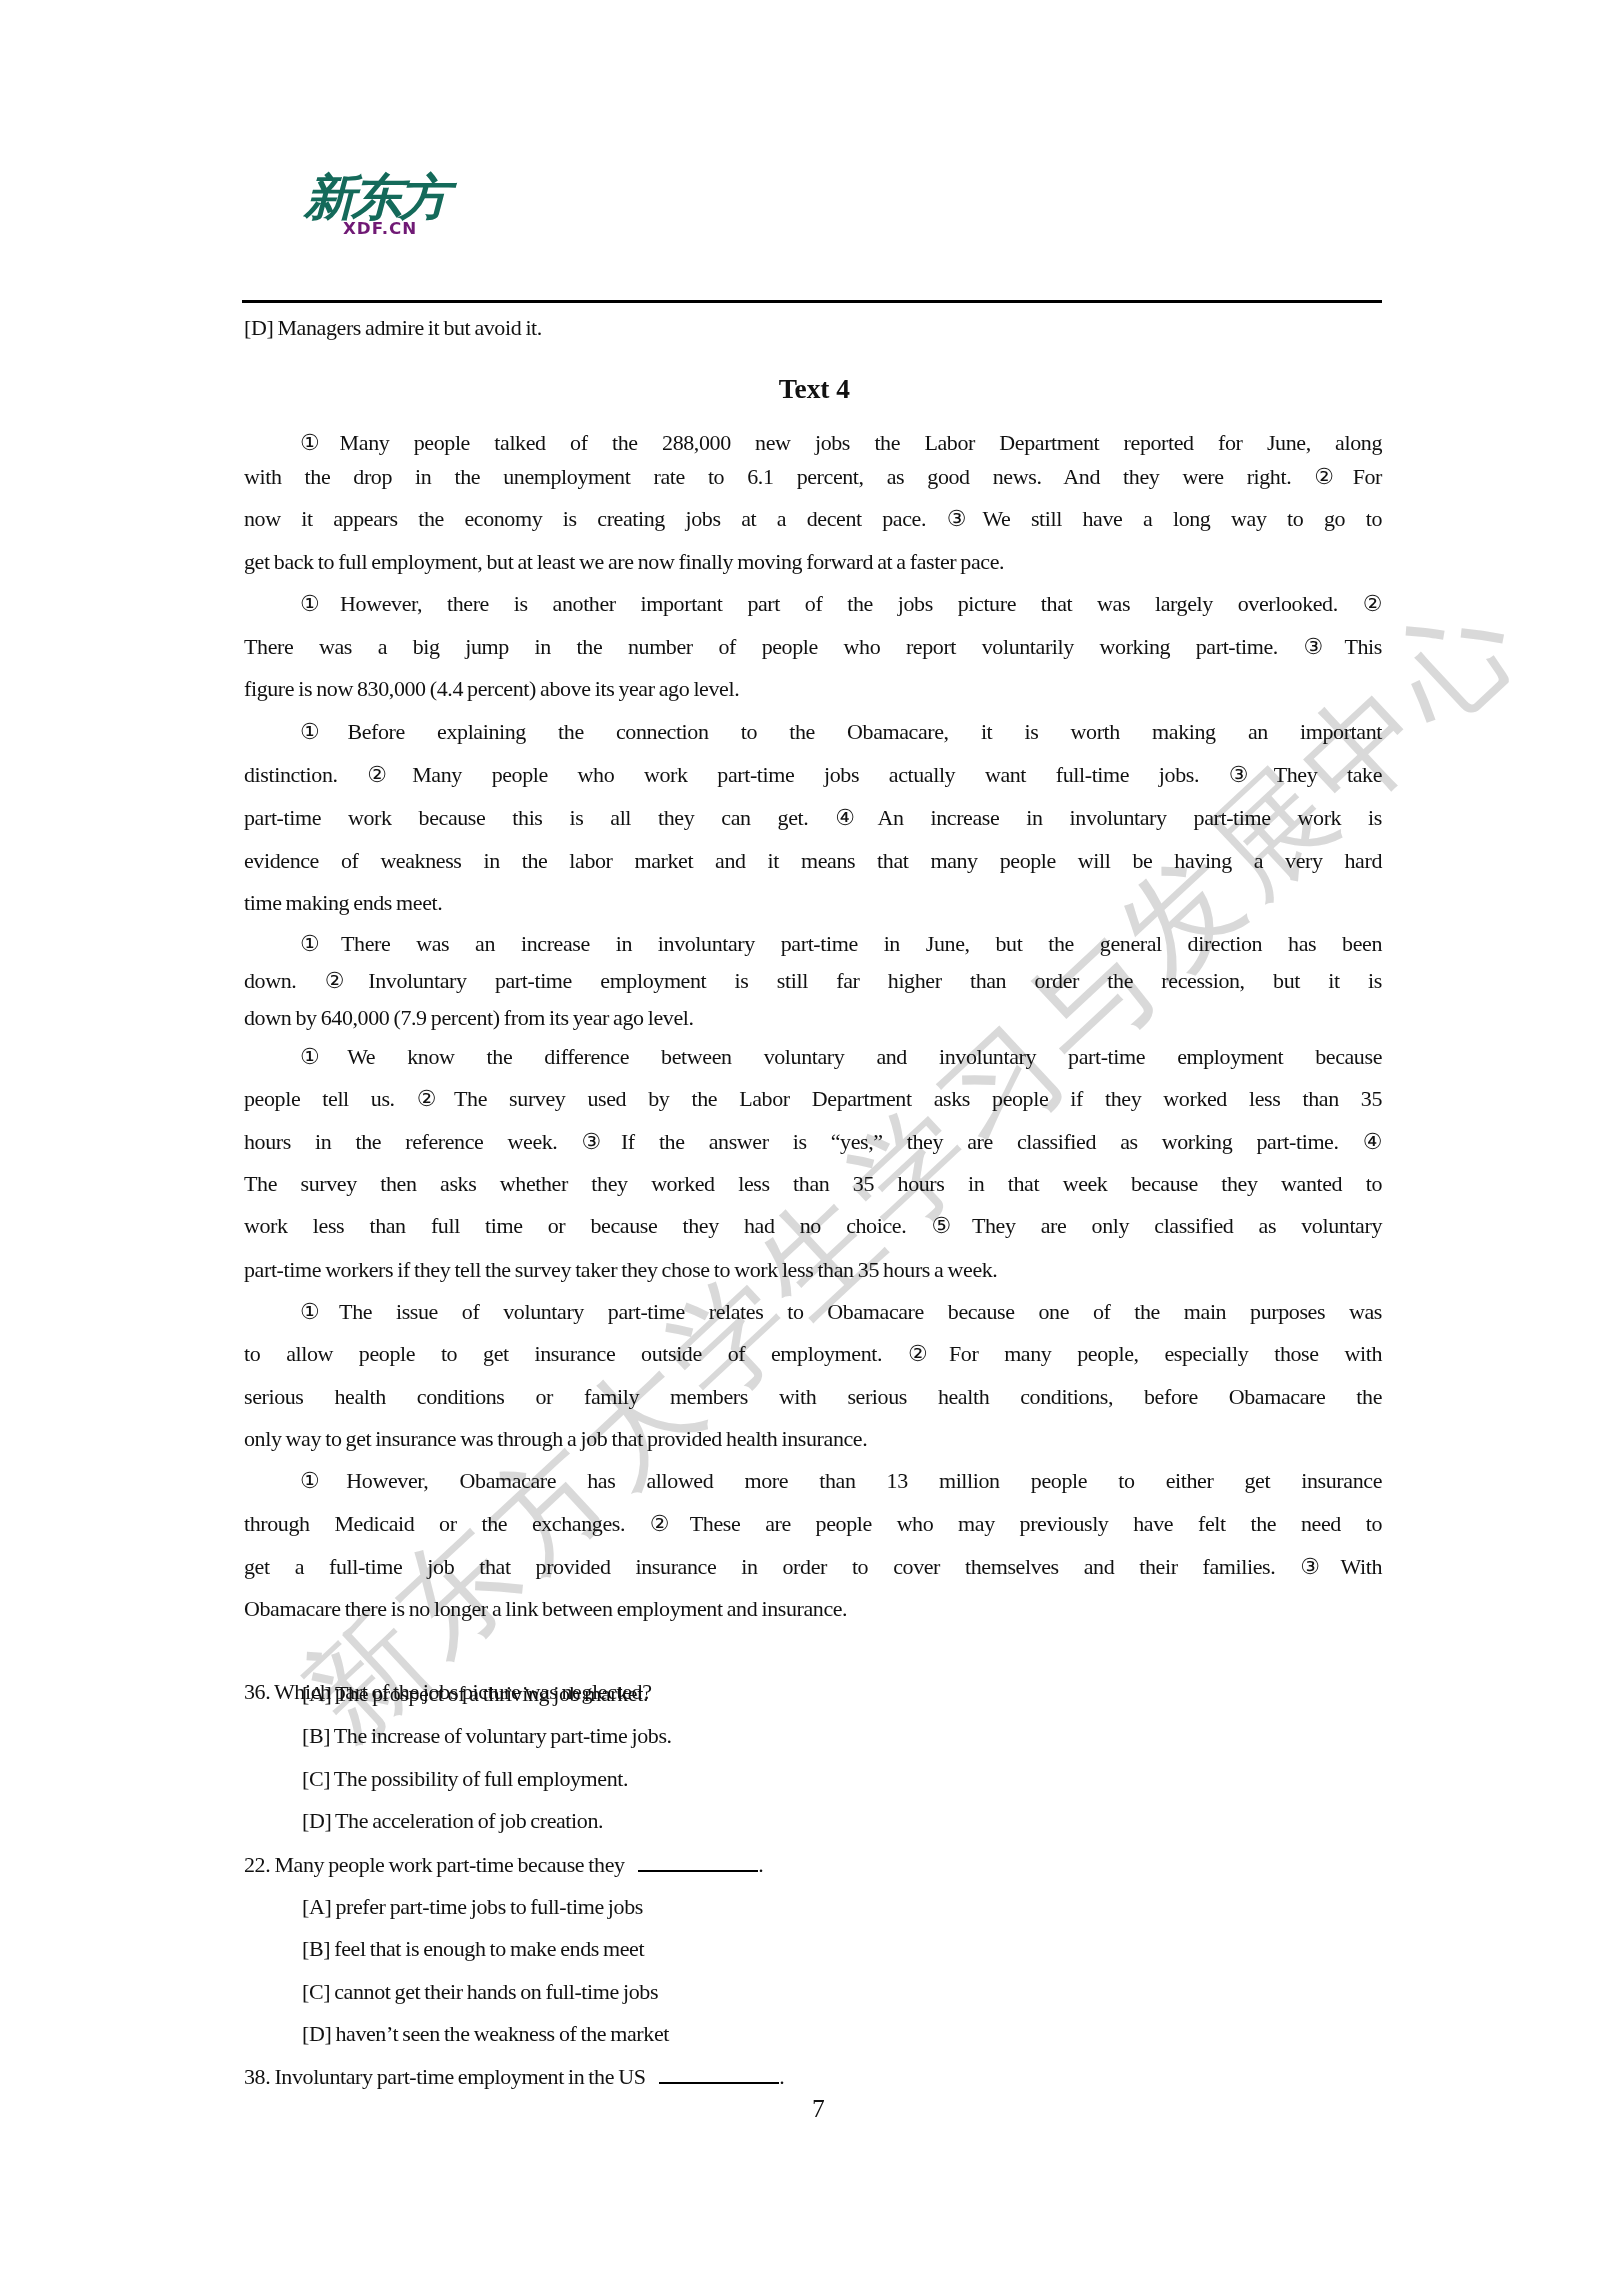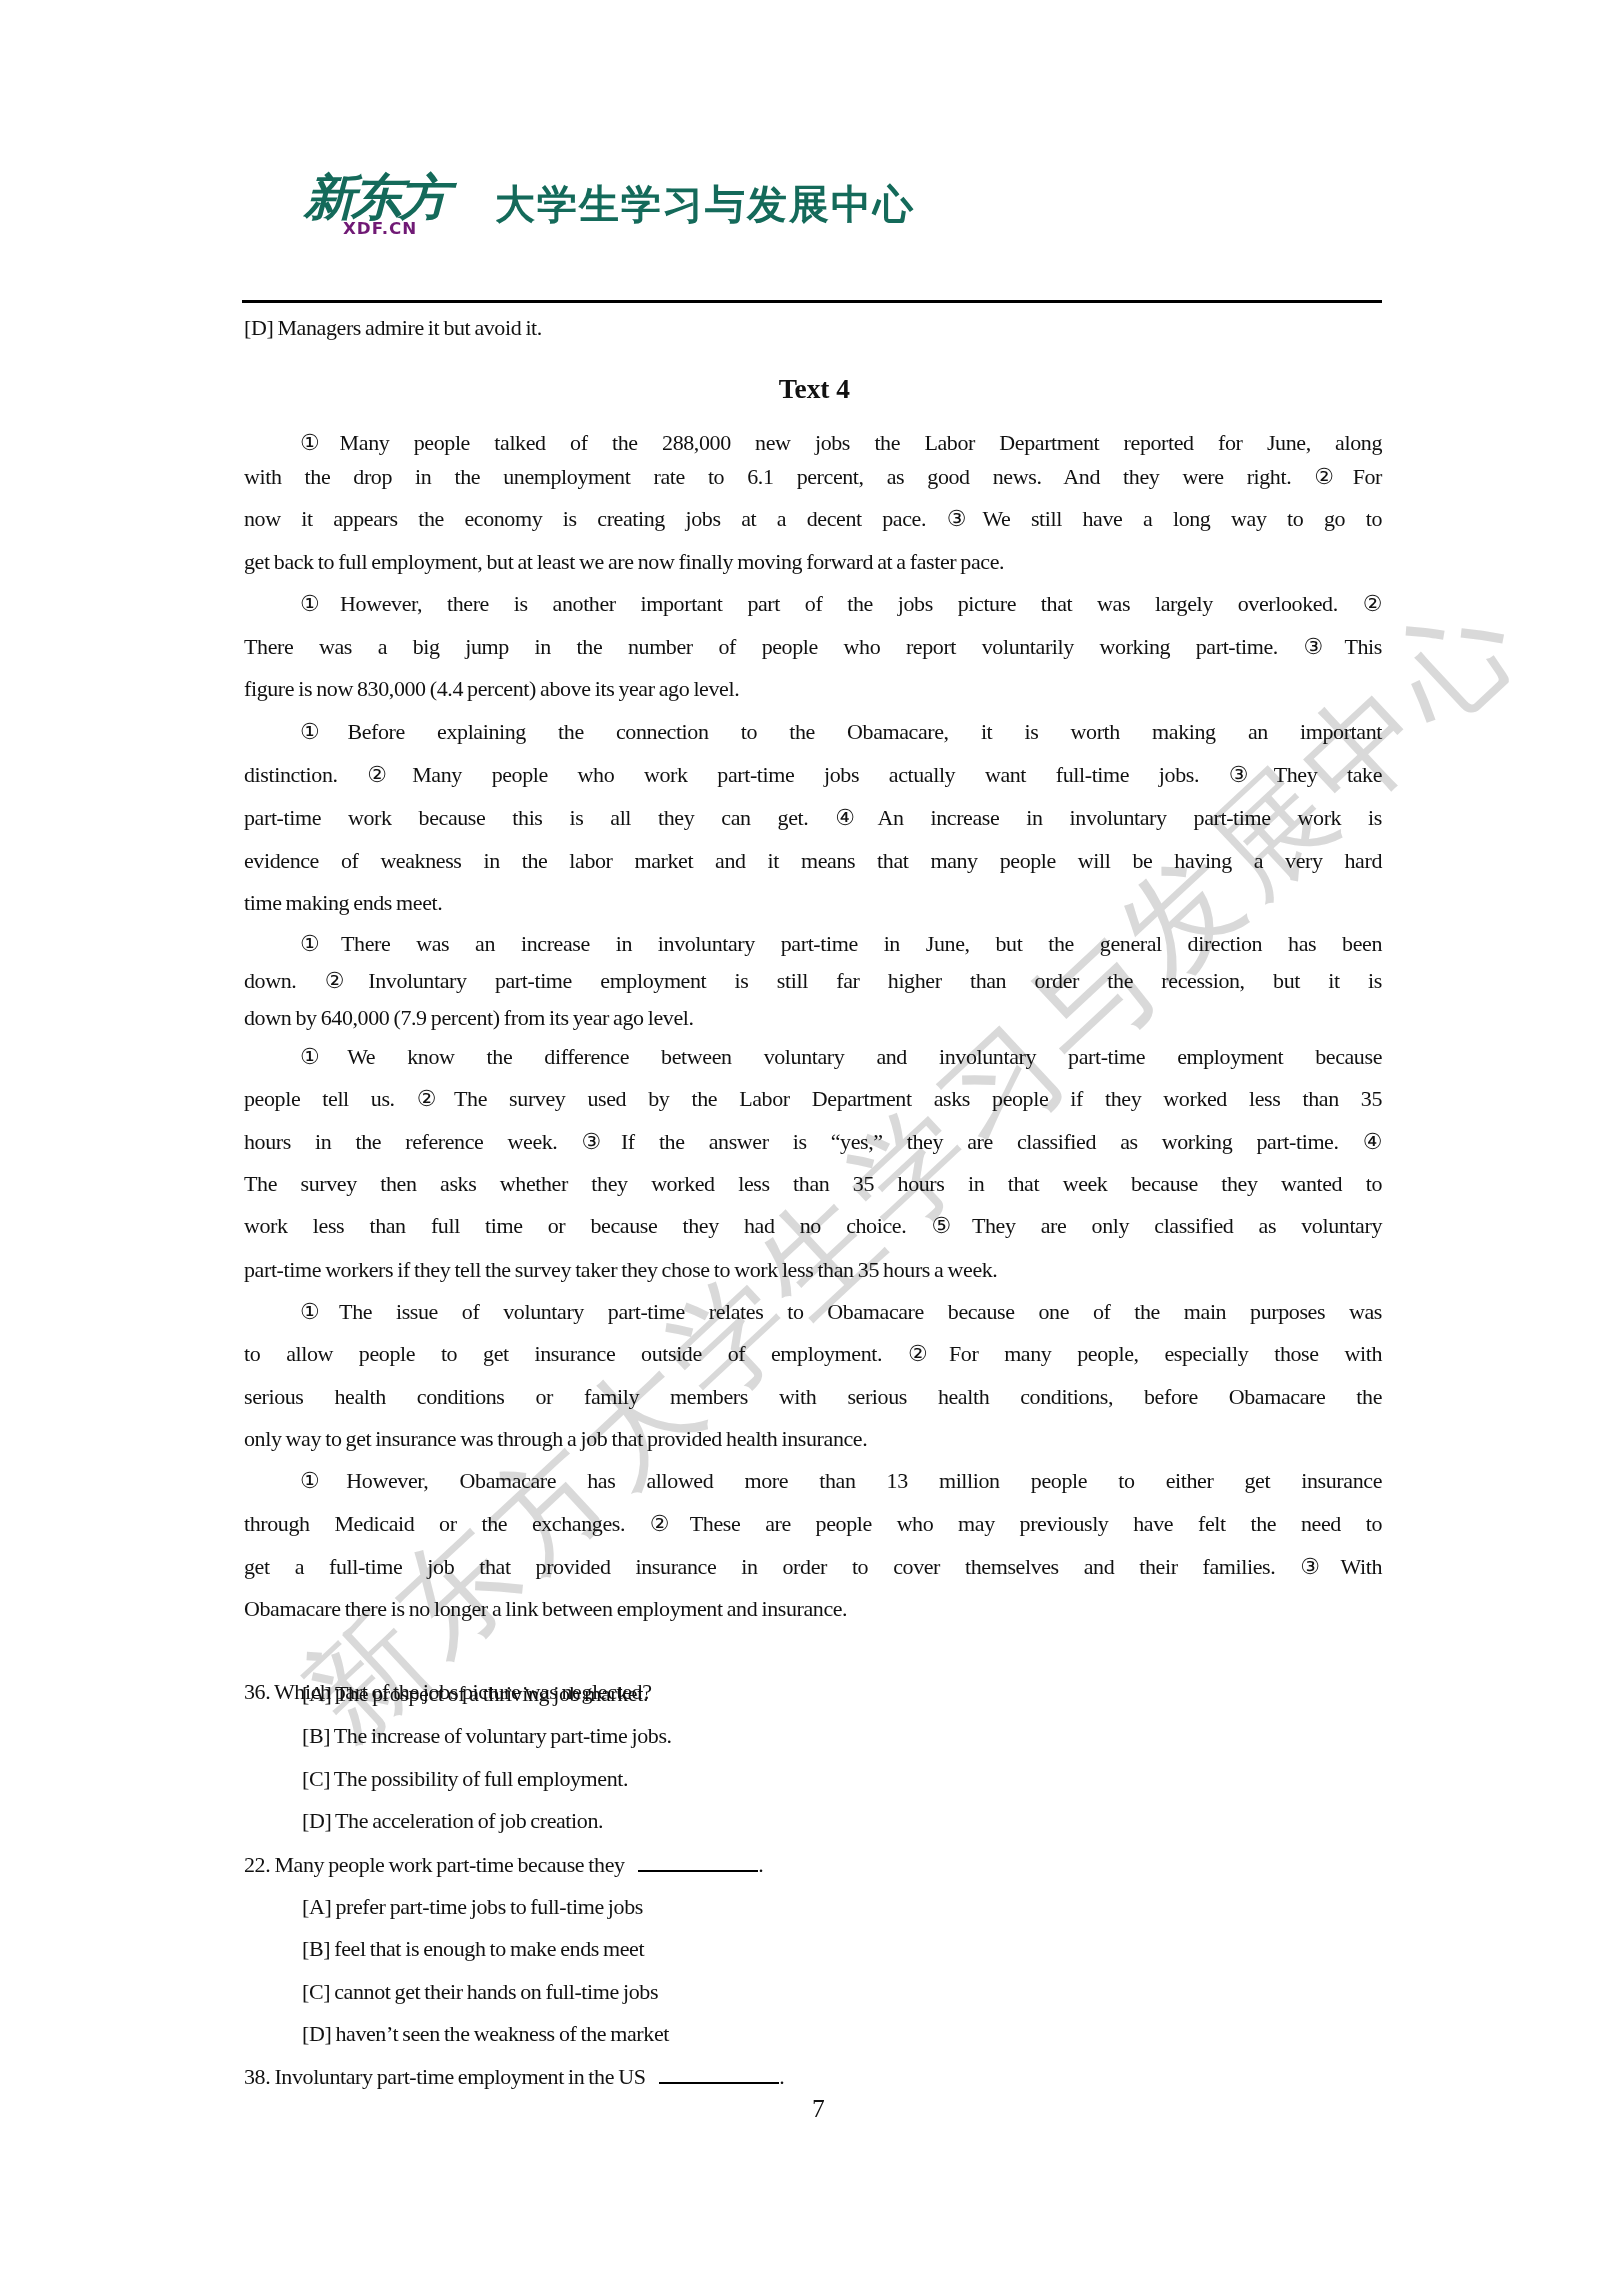--- a/index.html
+++ b/index.html
@@ -24,21 +24,20 @@
 </head>
 <body>
 
 <div class="page">
 
   <div class="header">
     <div class="logo">
       <div class="logo-cn">新东方</div>
       <div class="logo-en">XDF.CN</div>
     </div>
-    <div class="org-title">大学生学习与发展中心</div>
   </div>
 
   <div class="rule"></div>
 
   <div class="watermark">新东方大学生学习与发展中心</div>
 
   <div class="ln q" style="top:312px; left:244px;">[D] Managers admire it but avoid it.</div>
 
   <div class="heading">Text 4</div>
 

